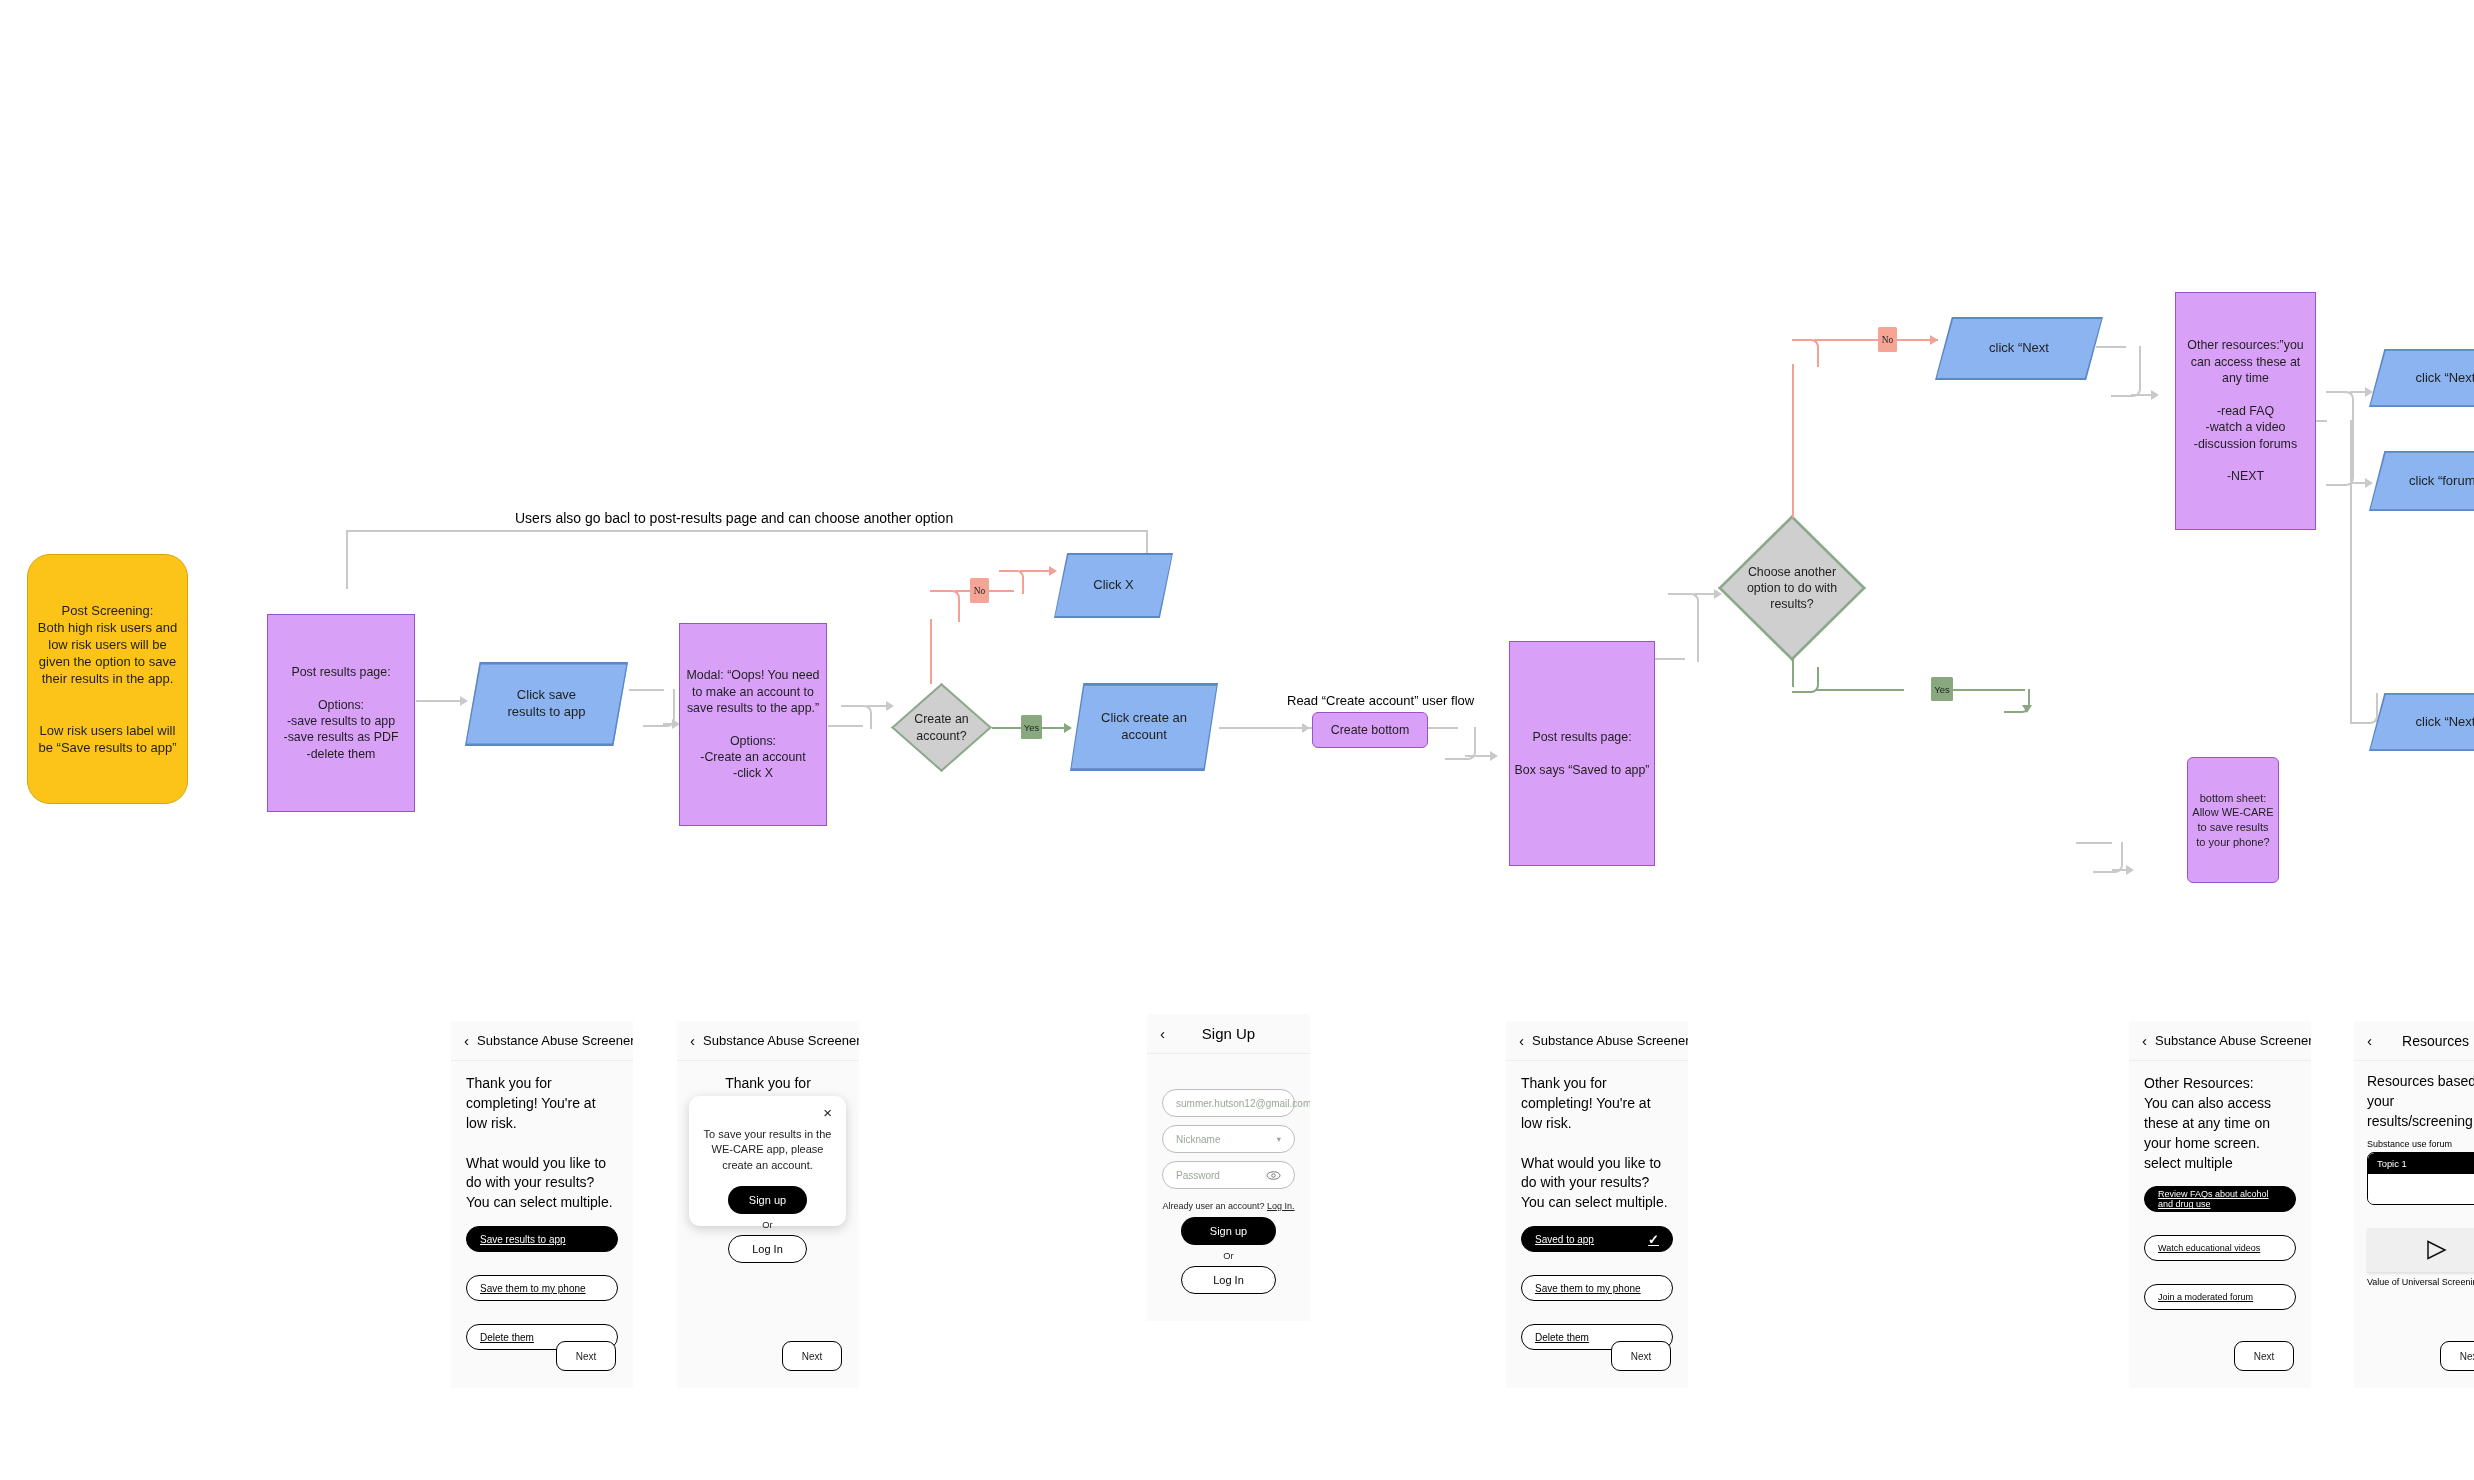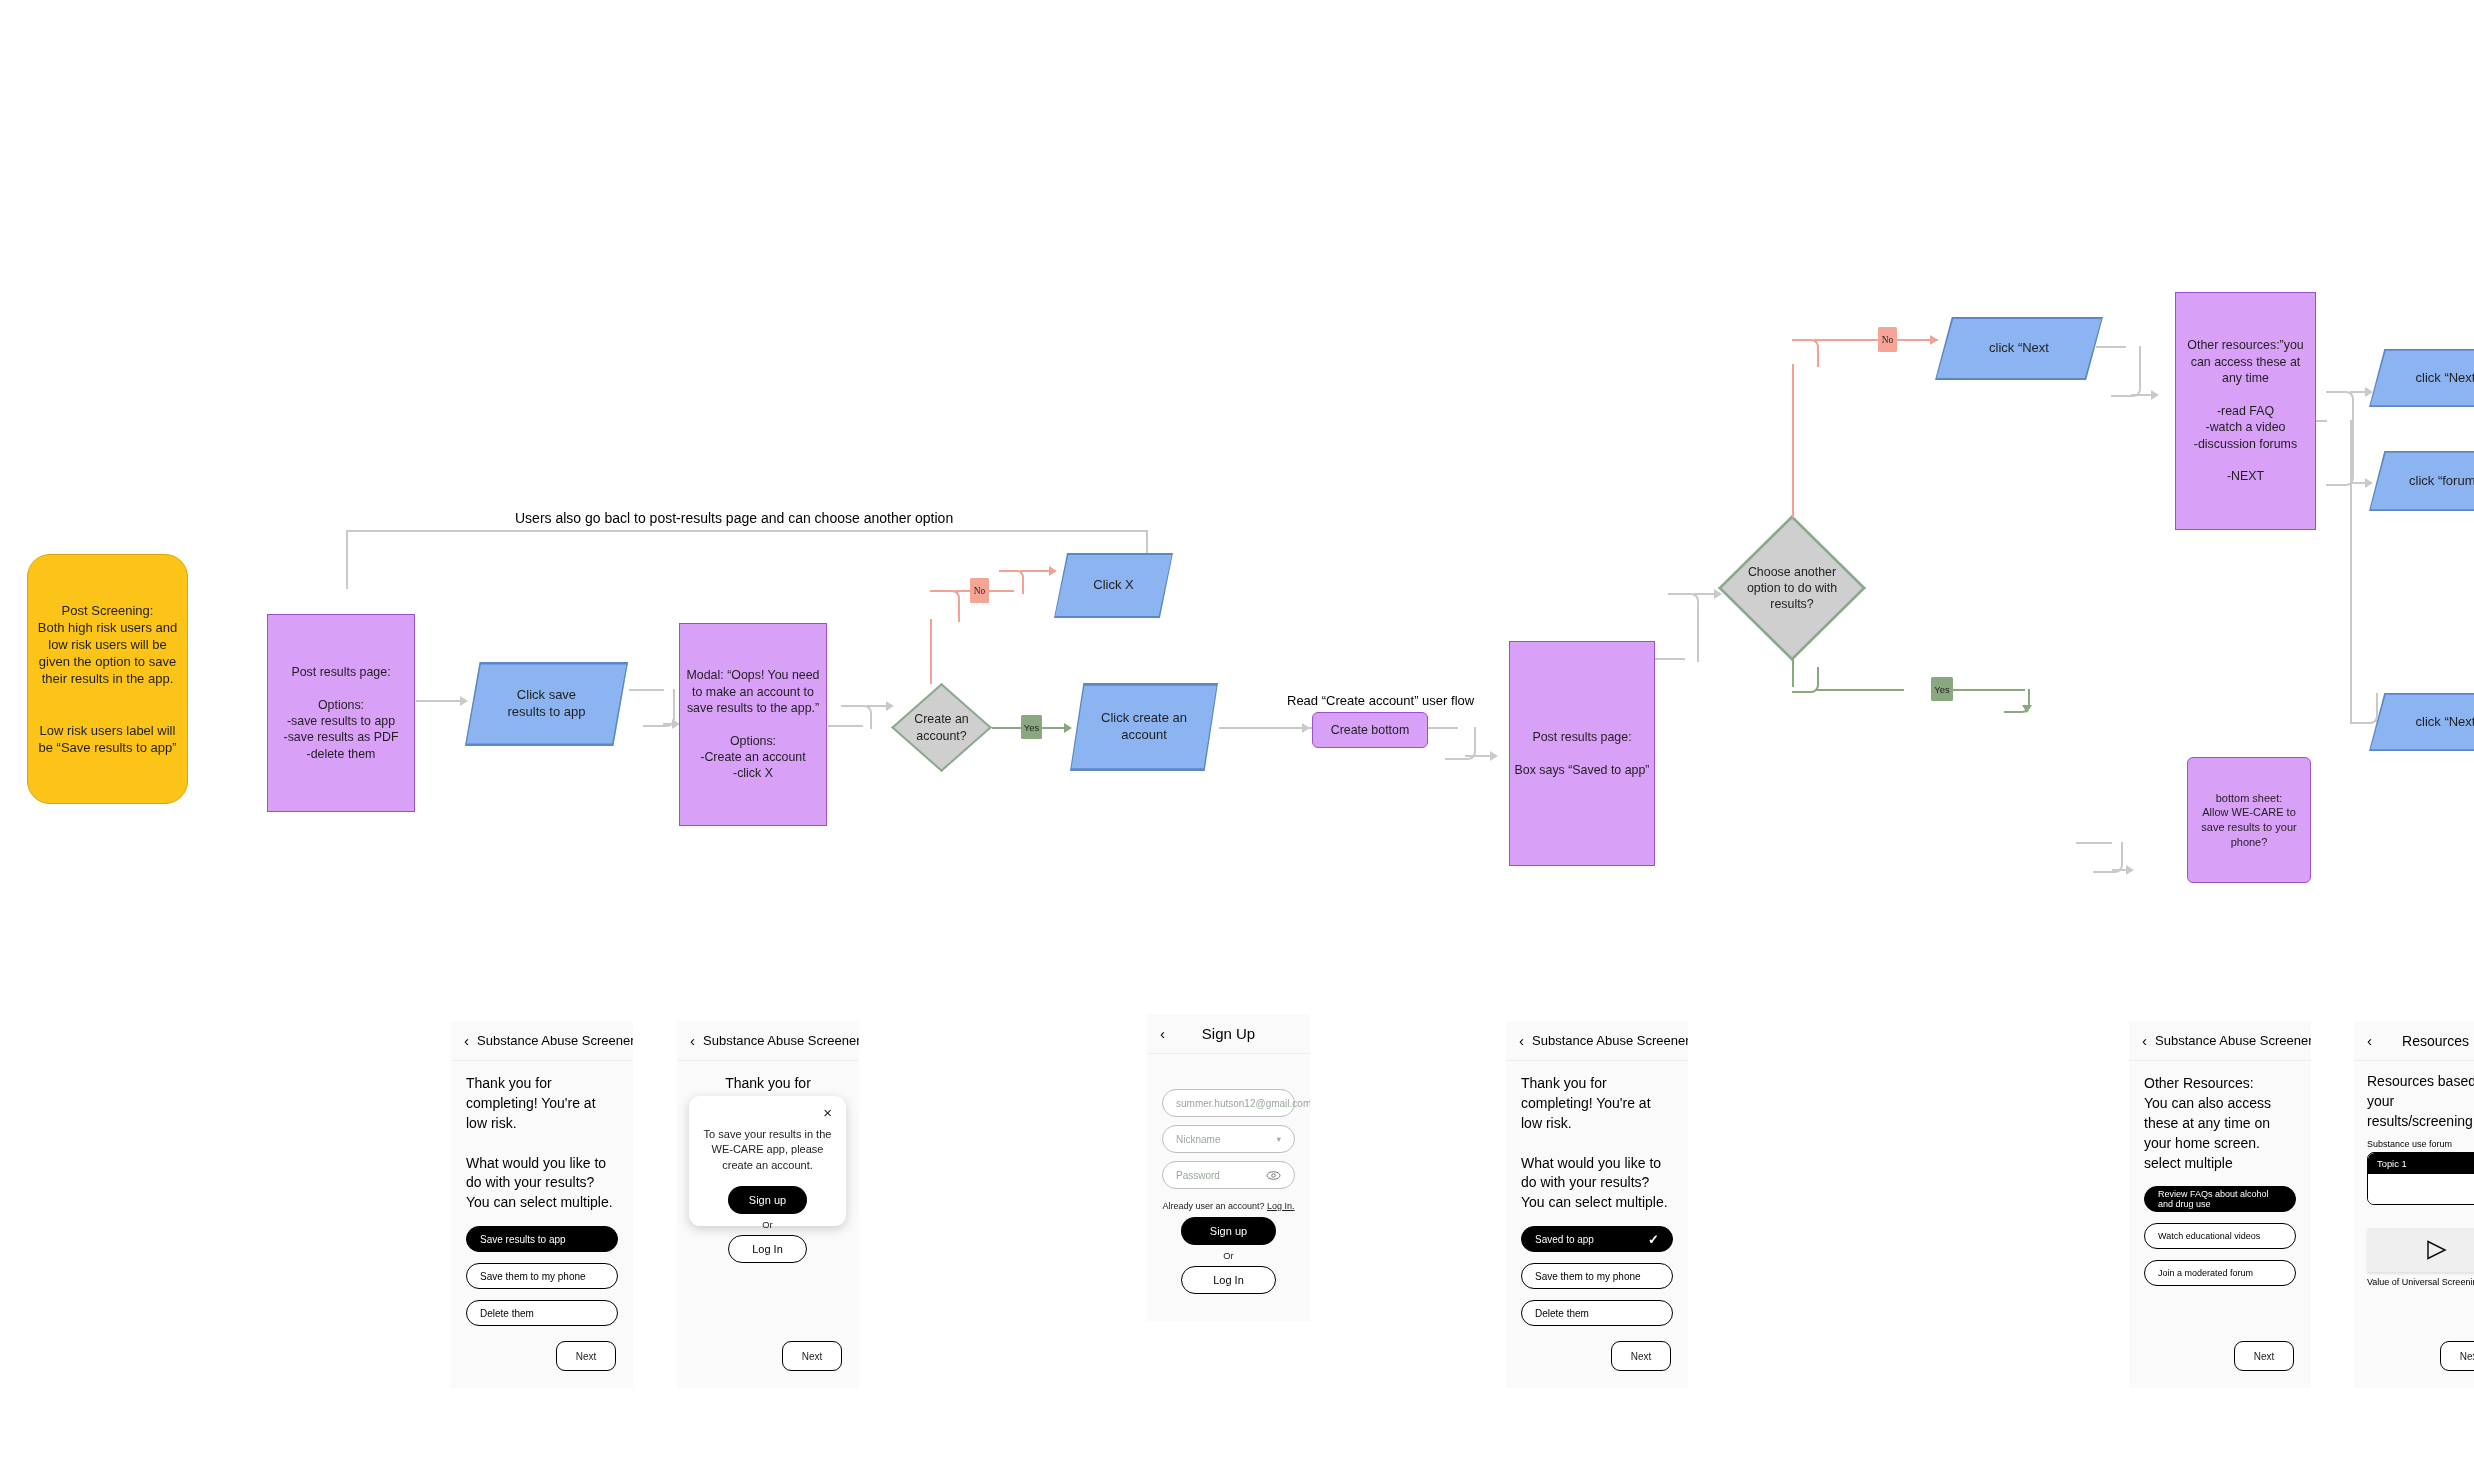--- a/index.html
+++ b/index.html
@@ -36,21 +36,21 @@
   .rc.grn{border-color:#8aa87f;}
 
   
   .phone{position:absolute;background:#fafafa;box-sizing:border-box;overflow:hidden;}
   .ph-hdr{height:39px;display:flex;align-items:center;background:#fafafa;border-bottom:0.5px solid #ededed;position:relative;}
   .ph-back{font-size:15px;line-height:1;color:#000;margin-left:13px;font-weight:400;}
   .ph-title{font-size:13px;color:#000;margin-left:8px;white-space:nowrap;}
   .ph-title.center{position:absolute;left:0;right:0;text-align:center;margin:0;}
   .ph-body{padding:13px 15px;}
   .ph-h{font-size:14px;line-height:1.42;color:#000;margin:0 0 13px 0;white-space:pre-line;}
-  .opt{box-sizing:border-box;border:1px solid #000;border-radius:17px;height:26px;display:flex;align-items:center;padding:0 13px;margin-bottom:11px;font-size:10px;background:#fff;color:#000;justify-content:space-between;}
+  .opt{box-sizing:border-box;border:1px solid #000;border-radius:17px;height:26px;display:flex;align-items:center;padding:0 13px;margin-bottom:23px;font-size:10px;background:#fff;color:#000;justify-content:space-between;text-decoration:underline;}
   .opt.sel{background:#000;color:#fff;border-color:#000;}
   .opt .ck{font-size:13px;font-weight:700;}
   .next-btn{position:absolute;right:17px;bottom:17px;border:1px solid #000;border-radius:9px;width:58px;height:28px;display:flex;align-items:center;justify-content:center;font-size:10px;background:#fff;}
   .modal{position:absolute;background:#fff;border-radius:11px;box-shadow:0 3px 11px rgba(0,0,0,.18);box-sizing:border-box;padding:11px;}
   .modal-x{position:absolute;right:14px;top:9px;font-size:15px;line-height:1;}
   .modal-txt{font-size:11px;text-align:center;line-height:1.4;margin-top:26px;white-space:pre-line;}
   .btn-pill{border-radius:20px;height:28px;display:flex;align-items:center;justify-content:center;font-size:11px;box-sizing:border-box;}
   .btn-pill.dark{background:#000;color:#fff;}
   .btn-pill.light{background:#fff;color:#000;border:1px solid #000;}
   .or{text-align:center;font-size:9.4px;margin:5px 0;}
@@ -249,21 +249,21 @@
   <div class="ln grn" style="left:1953px;top:689px;width:72px;height:1.5px;"></div>
   <div class="rc grn" style="left:2004px;top:689px;width:24px;height:22px;border-top:0;border-left:0;border-radius:0 0 8px 0;"></div>
   <div class="arrow arr-d grn" style="left:2022px;top:705px;"></div>
 
 
   <div class="ln" style="left:2076px;top:842px;width:36px;height:2px;"></div>
   <div class="rc" style="left:2093px;top:842px;width:28px;height:29px;border-top:0;border-left:0;border-radius:0 0 8px 0;"></div>
   <div class="ln" style="left:2112px;top:869px;width:18px;height:2px;"></div>
   <div class="arrow arr-r" style="left:2126px;top:865px;"></div>
 
-  <div class="node proc-round" style="left:2187px;top:757px;width:124px;height:126px;">
+  <div class="node proc-round" style="left:2187px;top:757px;width:92px;height:126px;">
     <div class="txt" style="font-size:11px;">bottom sheet:
 Allow WE-CARE to save results to your phone?</div>
   </div>
 
   <div class="phone" style="left:451px;top:1021px;width:182px;height:367px;">
     <div class="ph-hdr">
       <span class="ph-back">‹</span>
       <span class="ph-title">Substance Abuse Screener - SURP-P</span>
     </div>
     <div class="ph-body">

